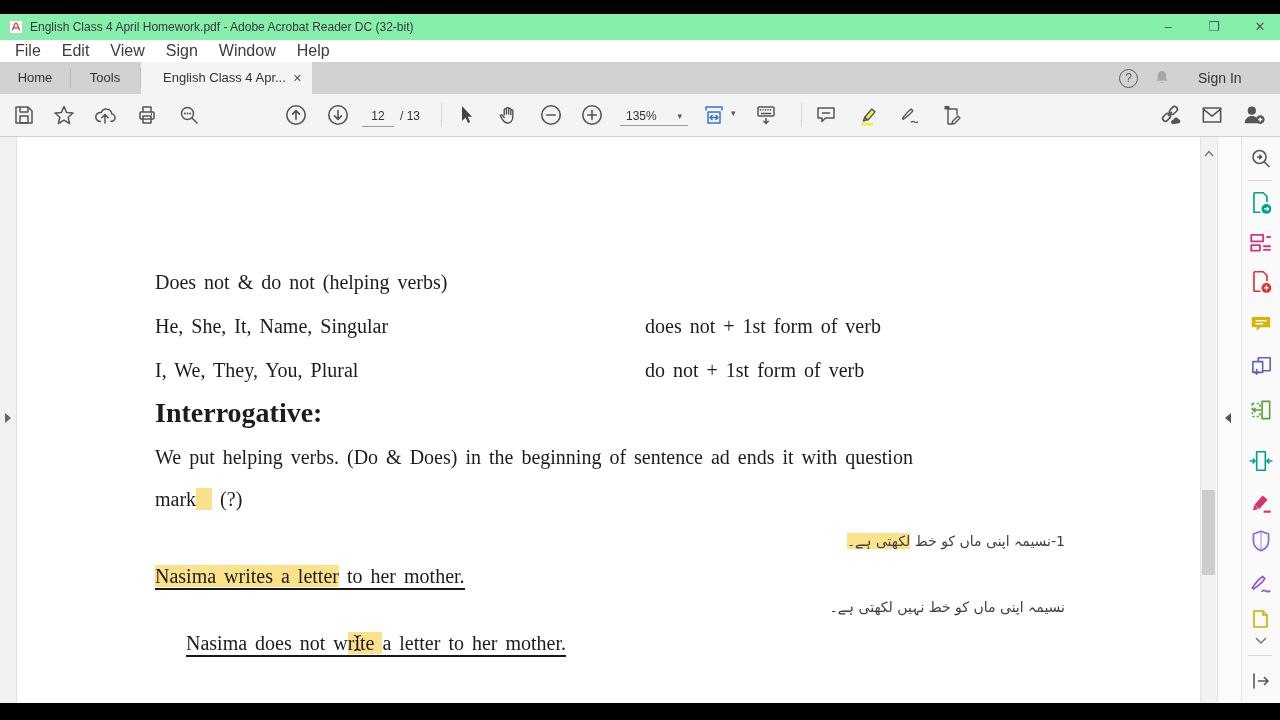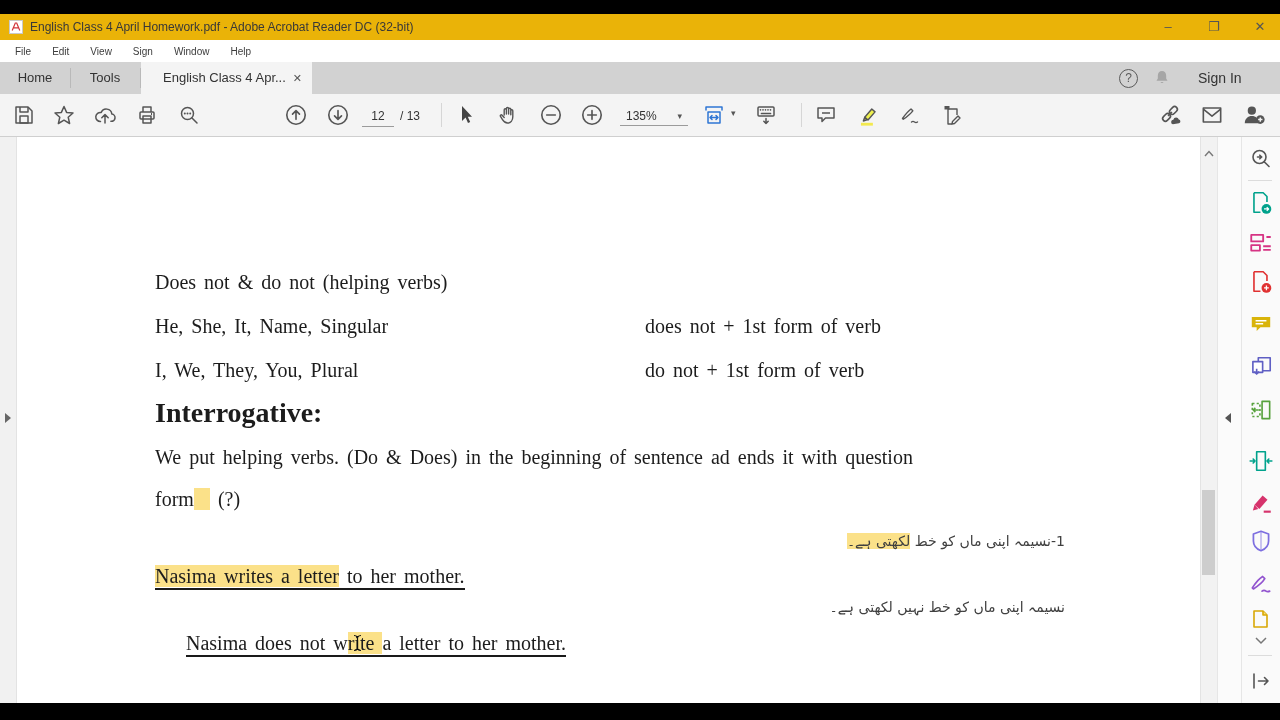--- a/index.html
+++ b/index.html
@@ -1,26 +1,26 @@
 <!DOCTYPE html>
 <html><head>
 <meta charset="utf-8">
 <style>
   html,body{margin:0;padding:0;background:#000;}
   .screen{position:relative;width:1280px;height:720px;background:#fff;overflow:hidden;
           font-family:"Liberation Sans",sans-serif;color:#333;}
   .abs{position:absolute;}
   .letterbox{position:absolute;left:0;width:1280px;background:#000;}
   
-  .titlebar{position:absolute;left:0;top:14px;width:1280px;height:26px;background:#eab308;}
+  .titlebar{position:absolute;left:0;top:14px;width:1280px;height:26px;background:#86efac;}
   .title-text{position:absolute;left:30px;top:0;height:26px;line-height:26px;font-size:12px;color:#383838;white-space:nowrap;}
   .winctl{position:absolute;top:0;height:26px;width:44px;text-align:center;line-height:26px;font-size:13px;color:#555;cursor:default;}
   
   .menubar{position:absolute;left:0;top:40px;width:1280px;height:22px;background:#fff;display:flex;align-items:center;padding-left:12px;gap:15px;box-sizing:border-box;}
-  .menu-item{font-size:10px;color:#3c3c3c;padding:2px 3px;}
+  .menu-item{font-size:16px;color:#3c3c3c;padding:2px 3px;}
   
   .tabbar{position:absolute;left:0;top:62px;width:1280px;height:32px;background:#d2d2d2;}
   .tab{position:absolute;top:0;height:40px;line-height:32px;text-align:center;font-size:13px;color:#333;}
   .tab-sep{position:absolute;top:6px;width:1px;height:20px;background:#b9b9b9;}
   .tab-active{background:#f4f4f4;text-align:left;}
   .tab-close{position:absolute;right:10px;top:0;line-height:32px;font-size:11px;color:#555;}
   .qcircle{position:absolute;width:17px;height:17px;border:1.5px solid #5a5a5a;border-radius:50%;
            text-align:center;line-height:17px;font-size:12px;color:#5a5a5a;top:7px;}
   .signin{position:absolute;top:0;height:24px;line-height:32px;font-size:14px;color:#333;}
   
@@ -375,21 +375,21 @@
   </div>
 
   <div class="doc" style="left:155px;top:269px;">Does not &amp; do not (helping verbs)</div>
   <div class="doc" style="left:155px;top:313px;">He, She, It, Name, Singular</div>
   <div class="doc" style="left:645px;top:313px;">does not + 1st form of verb</div>
   <div class="doc" style="left:155px;top:357px;">I, We, They, You, Plural</div>
   <div class="doc" style="left:645px;top:357px;">do not + 1st form of verb</div>
   <div class="doc bold" style="left:155px;top:400px;">Interrogative:</div>
   <div class="doc" style="left:155px;top:444px;">We put helping verbs. (Do &amp; Does) in the beginning of sentence ad ends it with question</div>
   <div class="doc" style="left:155px;top:486px;">
-    <span>form</span><span class="hl pre">  </span><span> (?)</span>
+    <span>mark</span><span class="hl pre">  </span><span> (?)</span>
   </div>
 
   <div class="urdu" style="right:215px;top:528px;">
     <span>1-</span><span>نسیمہ اپنی ماں کو خط </span><span class="hl">لکھتی ہے۔</span>
   </div>
 
   <div class="doc" style="left:155px;top:563px;">
     <span class="underlined"><span class="hl">Nasima writes a letter</span><span> to her mother.</span></span>
   </div>
 

